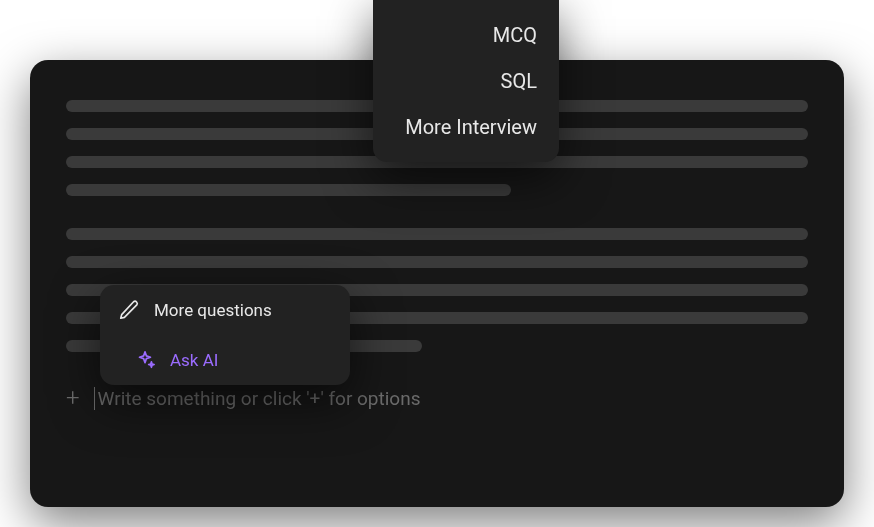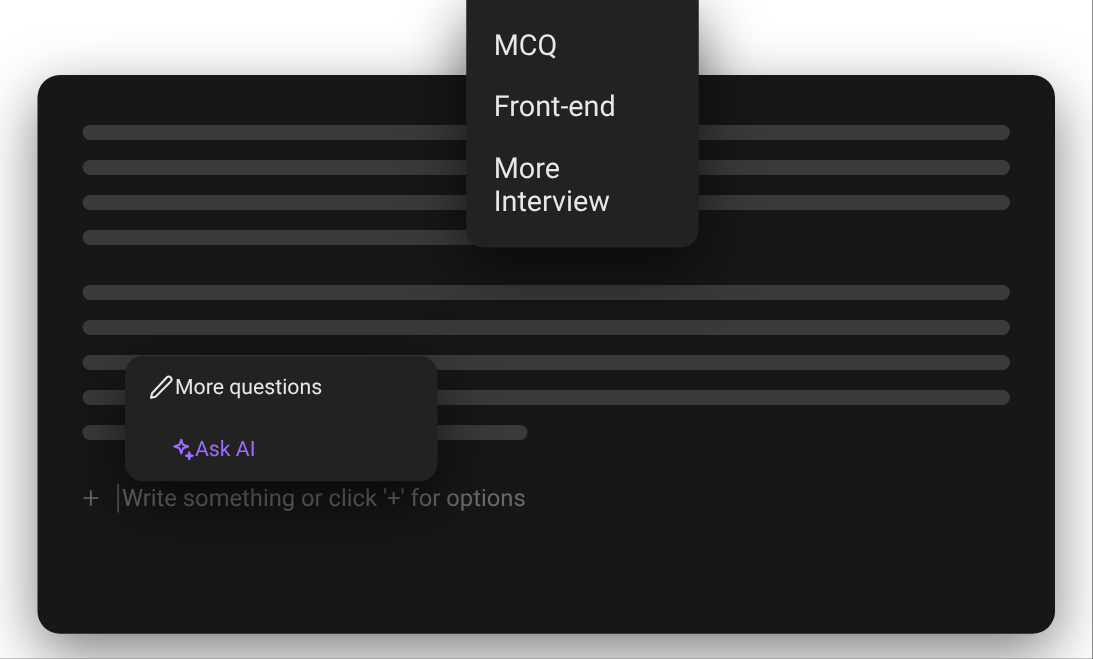--- a/index.html
+++ b/index.html
@@ -61,20 +61,21 @@
       left: 100px;
       width: 250px;
       background: #222222;
       border-radius: 14px;
       box-shadow: 0 16px 48px rgba(0,0,0,0.6);
       overflow: hidden;
     }
     .popover-item {
       display: flex;
       align-items: center;
+      gap: 14px;
       padding: 14px 18px;
       color: #e8e8e8;
       font-size: 17px;
       cursor: pointer;
     }
     .popover-item.ai {
       color: #9b6cff;
       margin-left: 16px;
     }
     .popover-item .label { flex: 1; }
@@ -106,22 +107,23 @@
       width: 186px;
       background: #222222;
       border-radius: 0 0 14px 14px;
       box-shadow: 0 16px 48px rgba(0,0,0,0.6);
       padding: 12px 0;
       overflow: hidden;
     }
     .submenu-item {
       padding: 11px 22px;
       color: #e8e8e8;
-      font-size: 23px;
+      font-size: 20px;
       cursor: pointer;
+      text-align: right;
     }
   </style>
 </head>
 <body>
 
 <div class="container">
   <div class="placeholder-section">
     <div class="placeholder-line l1"></div>
     <div class="placeholder-line l2"></div>
     <div class="placeholder-line l3"></div>
@@ -151,15 +153,15 @@
     <svg class="icon-svg" viewBox="0 0 24 24" fill="none" stroke="#9b6cff" stroke-width="1.8" stroke-linecap="round" stroke-linejoin="round">
       <path d="M12 3l1.5 4.5L18 9l-4.5 1.5L12 15l-1.5-4.5L6 9l4.5-1.5L12 3z"></path>
       <path d="M19 14l.7 2.3L22 17l-2.3.7L19 20l-.7-2.3L16 17l2.3-.7L19 14z"></path>
     </svg>
     <span class="label">Ask AI</span>
   </div>
 </div>
 
 <div class="submenu">
   <div class="submenu-item">MCQ</div>
-  <div class="submenu-item">Front-end</div>
+  <div class="submenu-item">SQL</div>
   <div class="submenu-item">More Interview</div>
 </div>
 
 </body></html>

